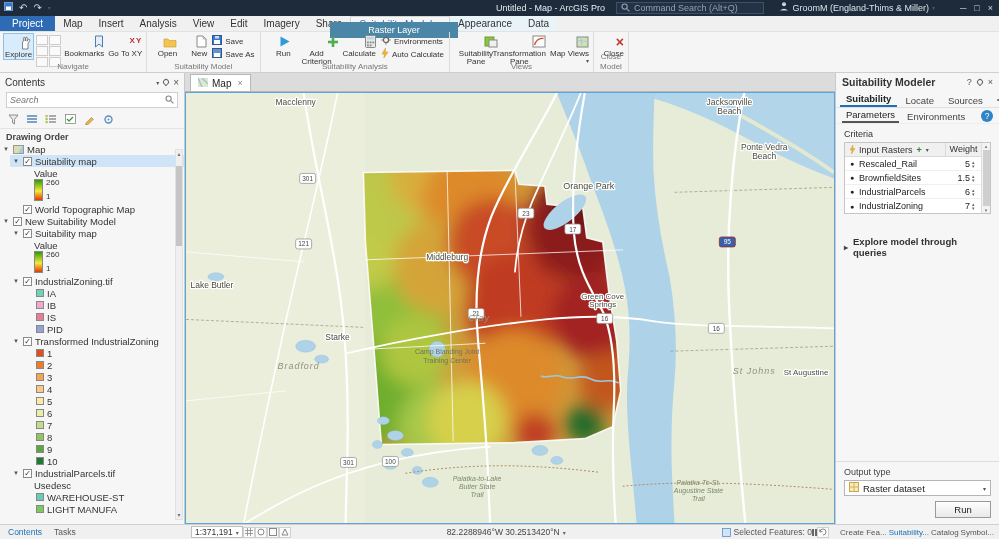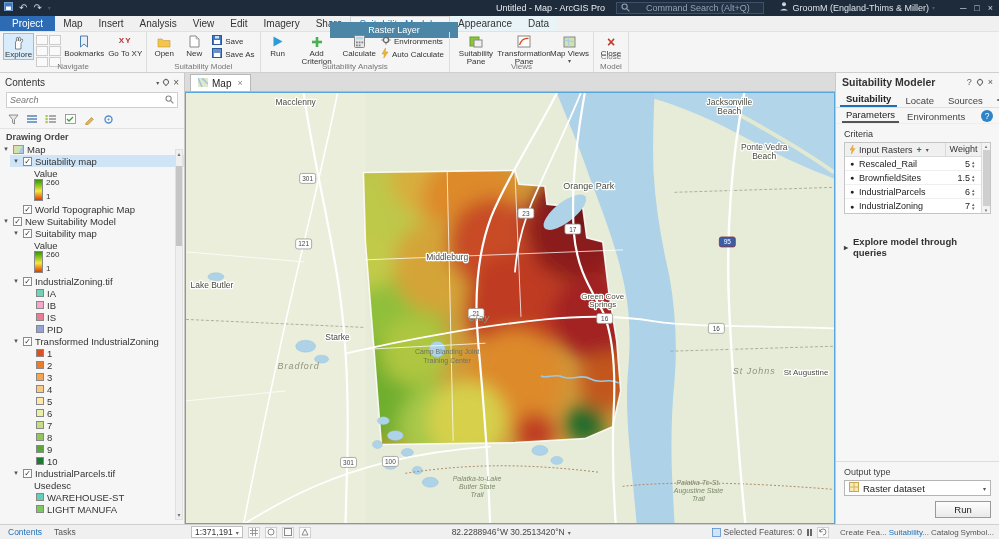--- a/index.html
+++ b/index.html
@@ -5,34 +5,34 @@
 *{margin:0;padding:0;box-sizing:border-box}
 html,body{width:999px;height:539px;overflow:hidden;background:#fff}
 body,.app{font-family:"Liberation Sans",sans-serif;font-size:11px;color:#333}
 .app{position:relative;width:999px;height:539px;background:#f5f5f5}
 
 .titlebar{height:16px;background:#1d2b3a;position:relative;color:#d7dee8;font-size:9px}
 .qat{position:absolute;left:4px;top:1px;display:flex;gap:6px;align-items:center;height:14px}
 .qbtn{color:#c9d4e0;font-size:10px;line-height:14px;cursor:default}
 .ctxband{position:absolute;left:330px;top:0;width:128px;height:16px;background:#4b86a6;color:#fff;text-align:center;line-height:16px;font-size:9px}
 .wtitle{position:absolute;left:496px;top:0;line-height:16px;color:#e8edf3}
-.cmdsearch{position:absolute;left:616px;top:2px;width:148px;height:12px;background:#243246;border:1px solid #40506a;display:flex;align-items:center;gap:16px;padding:0 4px;color:#94a2b5}
+.cmdsearch{position:absolute;left:616px;top:2px;width:148px;height:12px;background:#243246;border:1px solid #40506a;display:flex;align-items:center;gap:4px;padding:0 4px;color:#94a2b5}
 .userbox{position:absolute;right:64px;top:0;display:flex;align-items:center;gap:3px;line-height:16px;color:#dbe2ea}
 .winctl{position:absolute;right:2px;top:0;display:flex;gap:8px;line-height:16px;font-size:9px;color:#cfd8e2;padding-right:4px}
 
 .tabsrow{height:16px;background:#f0f0f0;display:flex;align-items:stretch;font-size:10px;border-bottom:1px solid #e2e2e2}
 .rtabitem{padding:0 8px;line-height:16px;color:#333}
 .rtab-project{padding:0 12px;line-height:16px;background:#2d6cb5;color:#fff}
 .rtabitem.active{background:#f5f5f5;color:#1d6fb8;border:1px solid #d5d5d5;border-bottom:none}
 .rtabitem.ctx{background:#e9f4f8}
 
 .ribbon{height:41px;background:#f5f5f5;border-bottom:1px solid #cfcfcf;display:flex}
 .rgroup{position:relative;height:100%;border-right:1px solid #ddd;padding:1px 3px 10px;display:flex;align-items:flex-start;gap:2px}
 .glabel{position:absolute;bottom:0;left:0;right:0;text-align:center;font-size:8px;color:#777;line-height:10px}
-.bigbtn{min-width:28px;max-width:46px;display:flex;flex-direction:column;align-items:center;font-size:8px;line-height:1.05;text-align:center;color:#333;padding:1px 1px 0}
+.bigbtn{min-width:28px;max-width:46px;display:flex;flex-direction:column;align-items:flex-end;font-size:8px;line-height:1.05;text-align:center;color:#333;padding:1px 1px 0}
 .bigbtn .ic{height:15px;display:flex;align-items:center;justify-content:center;margin-bottom:1px}
 .bigbtn.hl{background:#d9ecfb;border:1px solid #8cc2ea}
 .minigrid{display:grid;grid-template-columns:repeat(2,12px);grid-auto-rows:10px;gap:1px;margin-top:2px}
 .mini{border:1px solid #ccc;background:#fafafa}
 .smallcol{display:flex;flex-direction:column;gap:1px;font-size:8px;padding-top:2px}
 .smallbtn{display:flex;align-items:center;gap:3px;height:12px;padding:0 2px;color:#333}
 .xyic{font-size:8px;font-weight:bold;color:#b33;letter-spacing:1px}
 .closex{font-size:14px;font-weight:bold;color:#c0392b;line-height:12px}
 .tinycarat{font-size:6px;color:#555}
 
@@ -105,21 +105,21 @@
 .outsec{position:absolute;left:0;right:0;bottom:28px;border-top:1px solid #ddd;padding:5px 8px 0}
 .outlbl{font-size:9px;color:#444;margin-bottom:3px}
 .outdd{height:16px;background:#fff;border:1px solid #b5b5b5;display:flex;align-items:center;gap:4px;padding:0 4px;font-size:9.5px;color:#222}
 .outdd .sp{flex:1}
 .outdd .dd{font-size:6px;color:#555}
 .runbtn{position:absolute;right:8px;bottom:6px;width:56px;height:17px;border:1px solid #9a9a9a;background:linear-gradient(#fefefe,#e9e9e9);font-size:9.5px;text-align:center;line-height:15px;color:#222}
 
 .statusbar{height:15px;background:#f0f0f0;border-top:1px solid #cfcfcf;display:flex;align-items:center;font-size:8.5px;color:#555}
 .sb-left{width:185px;display:flex;gap:12px;padding-left:8px}
 .sb-left .on{color:#1d6fb8}
-.sb-map{flex:1;display:flex;align-items:center;gap:5px;padding:0 6px;min-width:0}
+.sb-map{flex:1;display:flex;align-items:center;padding:0 6px;min-width:0}
 .scalebox{height:12px;background:#fff;border:1px solid #c0c0c0;display:flex;align-items:center;gap:3px;padding:0 3px;color:#333}
 .sbic{width:12px;height:11px;border:1px solid #d0d0d0;background:#fafafa;display:flex;align-items:center;justify-content:center}
 .coords{margin:0 auto;display:flex;align-items:center;gap:3px;color:#444}
 .sb-sel{display:flex;align-items:center;gap:3px}
 .pbars{display:flex;gap:1px}
 .pbars b{width:2px;height:7px;background:#666}
 .sb-right{width:164px;display:flex;gap:2px;padding-left:5px;white-space:nowrap;font-size:8px}
 .sb-right .on{color:#1d6fb8}
 .ddg{font-size:6px;color:#666}
 svg text{font-family:"Liberation Sans",sans-serif}

